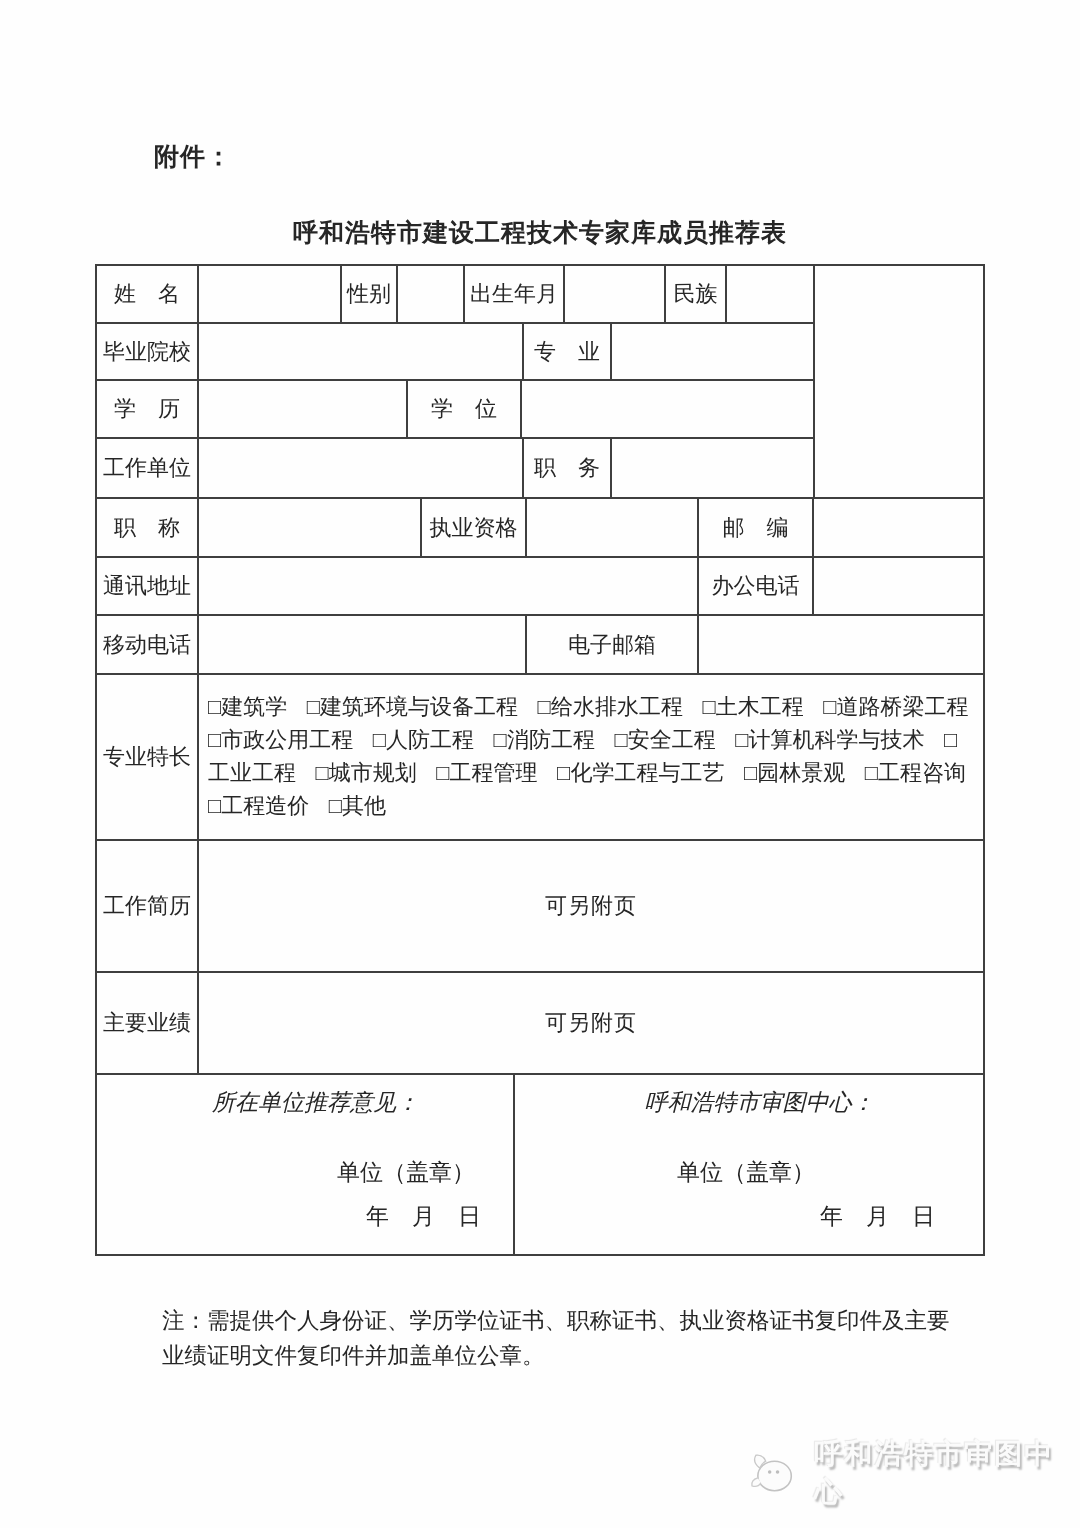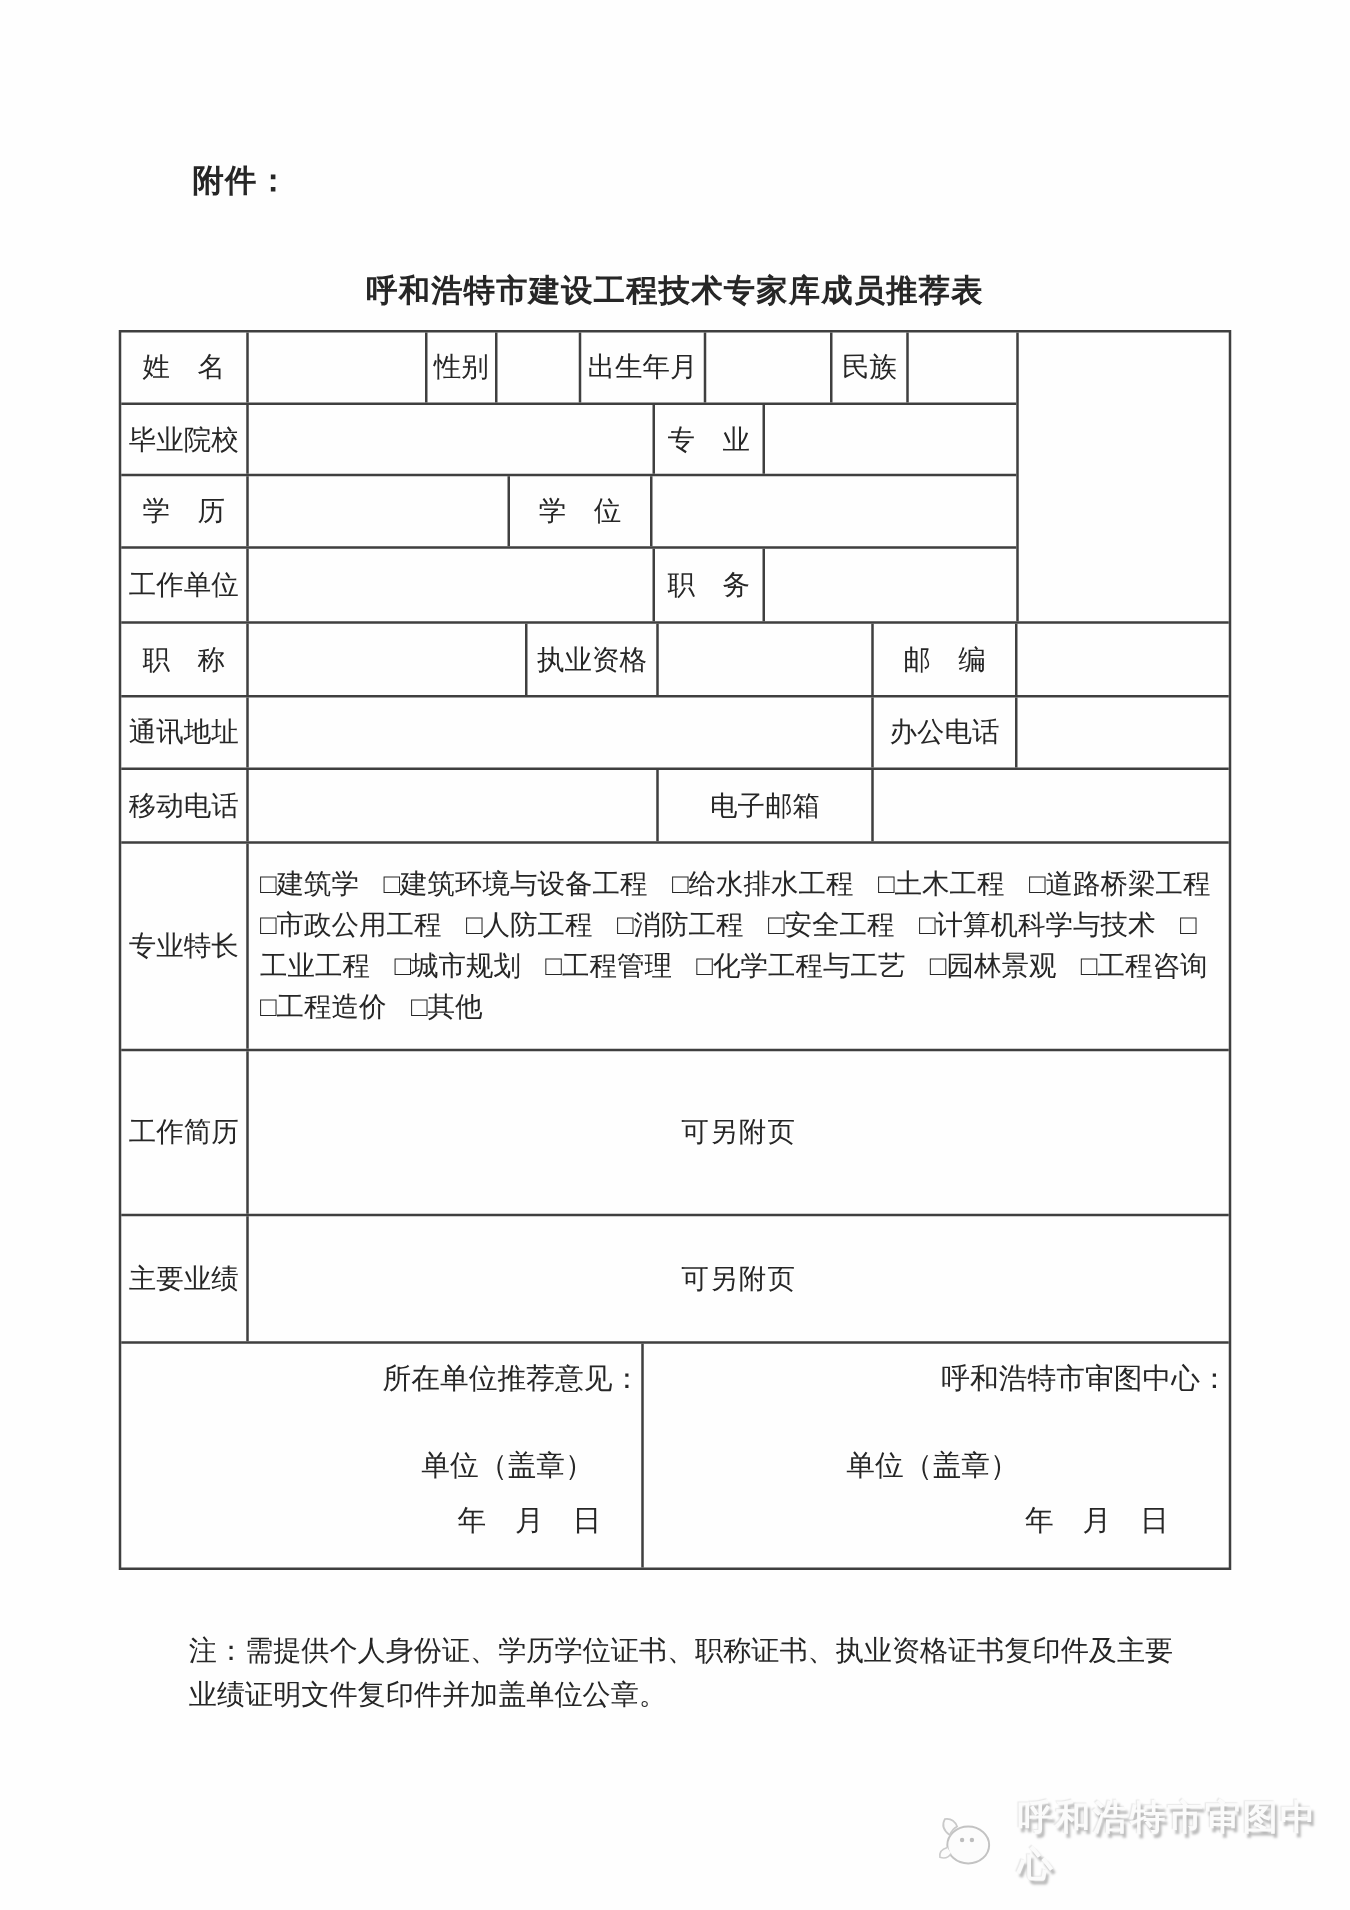--- a/index.html
+++ b/index.html
@@ -9,21 +9,21 @@
   *{margin:0;padding:0;box-sizing:border-box;}
   html,body{background:#ffffff;}
   body{
     width:1080px;height:1528px;position:relative;overflow:hidden;
     font-family:"Liberation Serif","DejaVu Serif",serif;
     color:var(--txt);
   }
   .page{position:absolute;inset:0;background:#fefefe;}
 
   .attachment{
-    position:absolute;left:154px;top:128px;
+    position:absolute;left:154px;top:140px;
     font-size:25px;font-weight:bold;letter-spacing:1px;
     font-family:Liberation Serif, serif;
   }
   .doc-title{
     position:absolute;left:0;top:216px;width:100%;
     text-align:center;font-size:25px;font-weight:bold;letter-spacing:1px;
     font-family:"Liberation Sans","DejaVu Sans",sans-serif;
   }
 
   .form-table{
@@ -56,28 +56,28 @@
   }
   .cb-item{white-space:normal;}
 
   .attach-note{font-size:22px;letter-spacing:1px;}
 
   .op-box{
     display:flex;flex-direction:column;
     align-items:stretch;justify-content:flex-start;
     padding:12px 0 22px 0;white-space:normal;
   }
-  .op-title{font-size:23px;padding-left:21px;text-align:right;}
+  .op-title{font-size:23px;padding-left:21px;text-align:center;font-style:italic;}
   .op-seal{margin-top:auto;font-size:23px;text-align:right;padding-right:38px;}
   .op-date{font-size:23px;text-align:right;padding-right:32px;margin-top:13px;white-space:pre;}
   .op-right .op-seal{text-align:center;padding-right:6px;}
   .op-right .op-date{padding-right:48px;}
 
   .note{
-    position:absolute;left:151px;top:1303px;width:800px;
+    position:absolute;left:162px;top:1303px;width:800px;
     font-size:22.5px;line-height:35px;text-align:left;
   }
 
   .watermark{
     position:absolute;left:748px;top:1444px;height:58px;
     display:flex;align-items:center;
   }
   .wm-text{
     font-size:28px;font-weight:bold;letter-spacing:2px;
     color:#fbfbfb;

